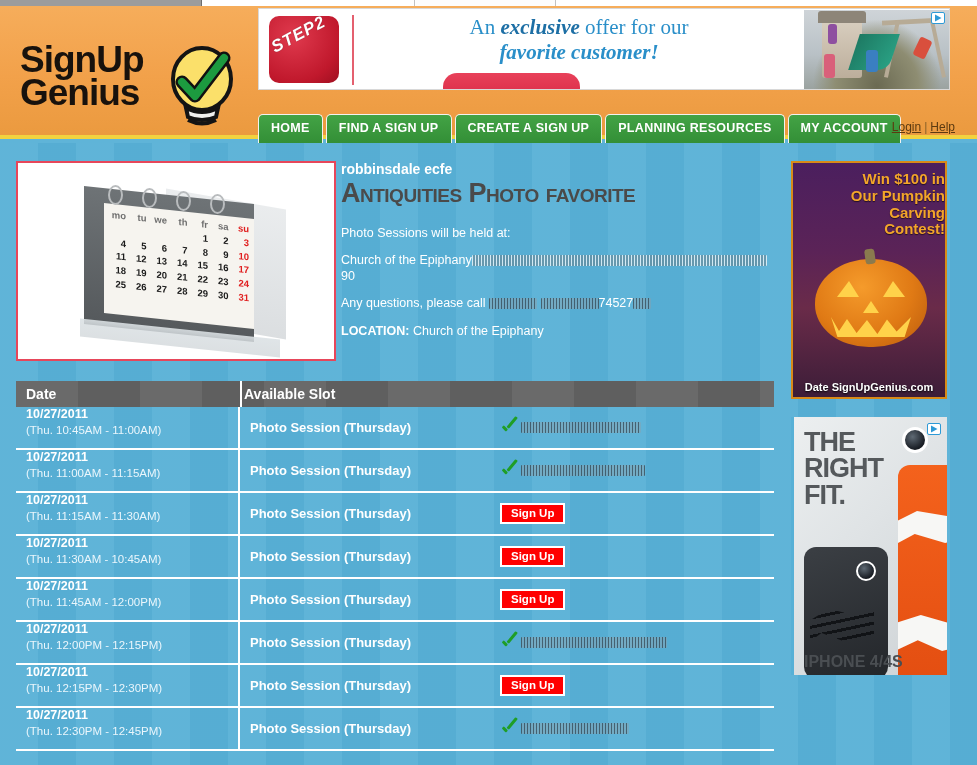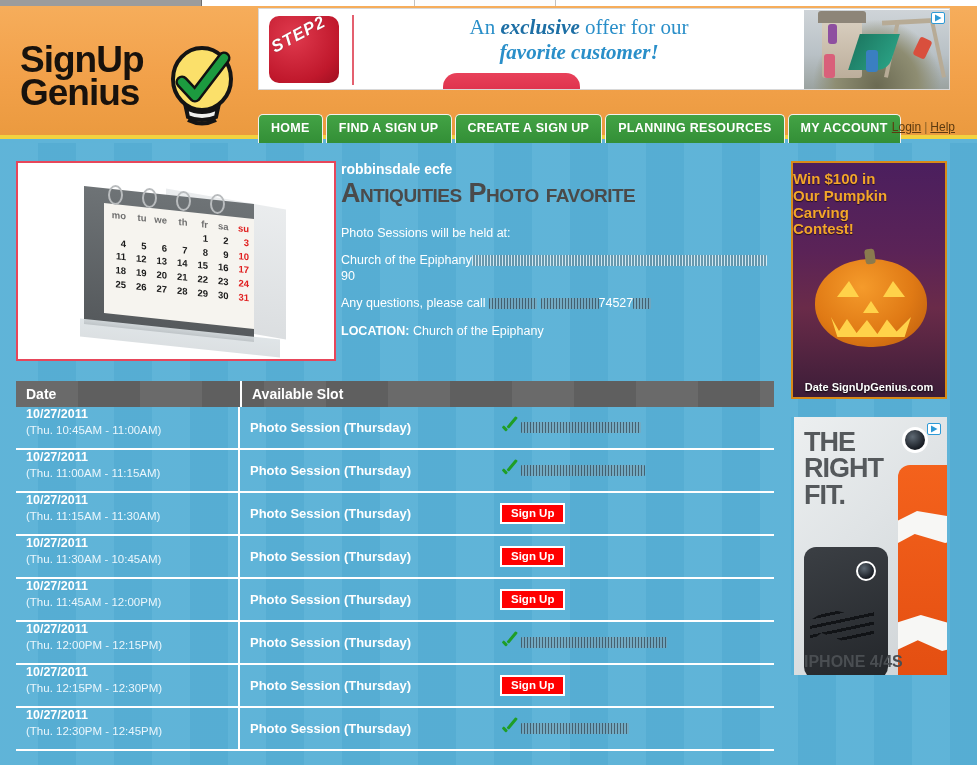--- a/index.html
+++ b/index.html
@@ -149,21 +149,21 @@
     background: repeating-linear-gradient(90deg, rgba(60,70,78,.75) 0 1px, rgba(140,160,172,.45) 1px 3px);
     filter: blur(0.7px); border-radius:1px; height:11px;
   }
 
   
   .slot-table { position:absolute; left:16px; top:238px; width:758px; }
   .th-row { display:flex; height:26px; background:
       repeating-linear-gradient(90deg, #6a6a6a 0 62px, #5f5f5f 62px 124px);
     color:#fff; font-size:14px; font-weight:bold; align-items:center; }
   .th-date { width:224px; padding-left:10px; }
-  .th-slot { flex:1; padding-left:10px; border-left:2px solid #ffffff; height:26px; display:flex; align-items:center; }
+  .th-slot { flex:1; padding-left:2px; border-left:2px solid #ffffff; height:26px; display:flex; align-items:center; }
   .tr { display:flex; height:43px; border-bottom:2px solid #ffffff; }
   .td-date {
     width:224px; padding:0 0 0 10px; color:#ffffff;
     border-right:2px solid #ffffff;
   }
   .td-date .d1 { font-size:12.5px; font-weight:bold; line-height:1.25; }
   .td-date .d2 { font-size:11.5px; color:#eaf6fc; line-height:1.25; }
   .td-slot { flex:1; display:flex; align-items:center; padding-left:10px; }
   .slot-name { font-size:13px; font-weight:bold; color:#ffffff; width:250px; }
   .slot-action { display:flex; align-items:center; }
@@ -182,21 +182,21 @@
     content:""; position:absolute; left:5px; top:2px; width:14px; height:2.5px;
     background:#1f9e26; transform: rotate(-50deg); border-radius:1px;
   }
 
   
   .ad-pumpkin {
     position:absolute; left:791px; top:18px; width:156px; height:238px;
     background: linear-gradient(180deg,#4b1f5e 0%, #5b2357 38%, #6a2b49 62%, #3c1d38 100%);
     border:2px solid #d88a18; overflow:hidden;
   }
-  .pk-text { text-align:left; padding-top:8px; color:#f3a52a; font-weight:bold;
+  .pk-text { text-align:right; padding-top:8px; color:#f3a52a; font-weight:bold;
     font-size:15px; line-height:1.12; text-shadow:0 1px 1px rgba(0,0,0,.6); }
   .pumpkin {
     position:absolute; left:22px; top:96px; width:112px; height:88px;
     background: radial-gradient(ellipse at 42% 32%, #f59b2b 0%, #e07a15 55%, #b85a0c 100%);
     border-radius:50% 50% 48% 48%;
   }
   .pk-stem { position:absolute; left:50px; top:-10px; width:10px; height:15px;
     background:#8a7a4e; border-radius:3px; transform:rotate(-8deg); }
   .pk-eye { position:absolute; width:0; height:0; }
   .pk-eye-l { left:22px; top:22px; border-left:12px solid transparent; border-right:10px solid transparent; border-bottom:16px solid #ffd24a; }

